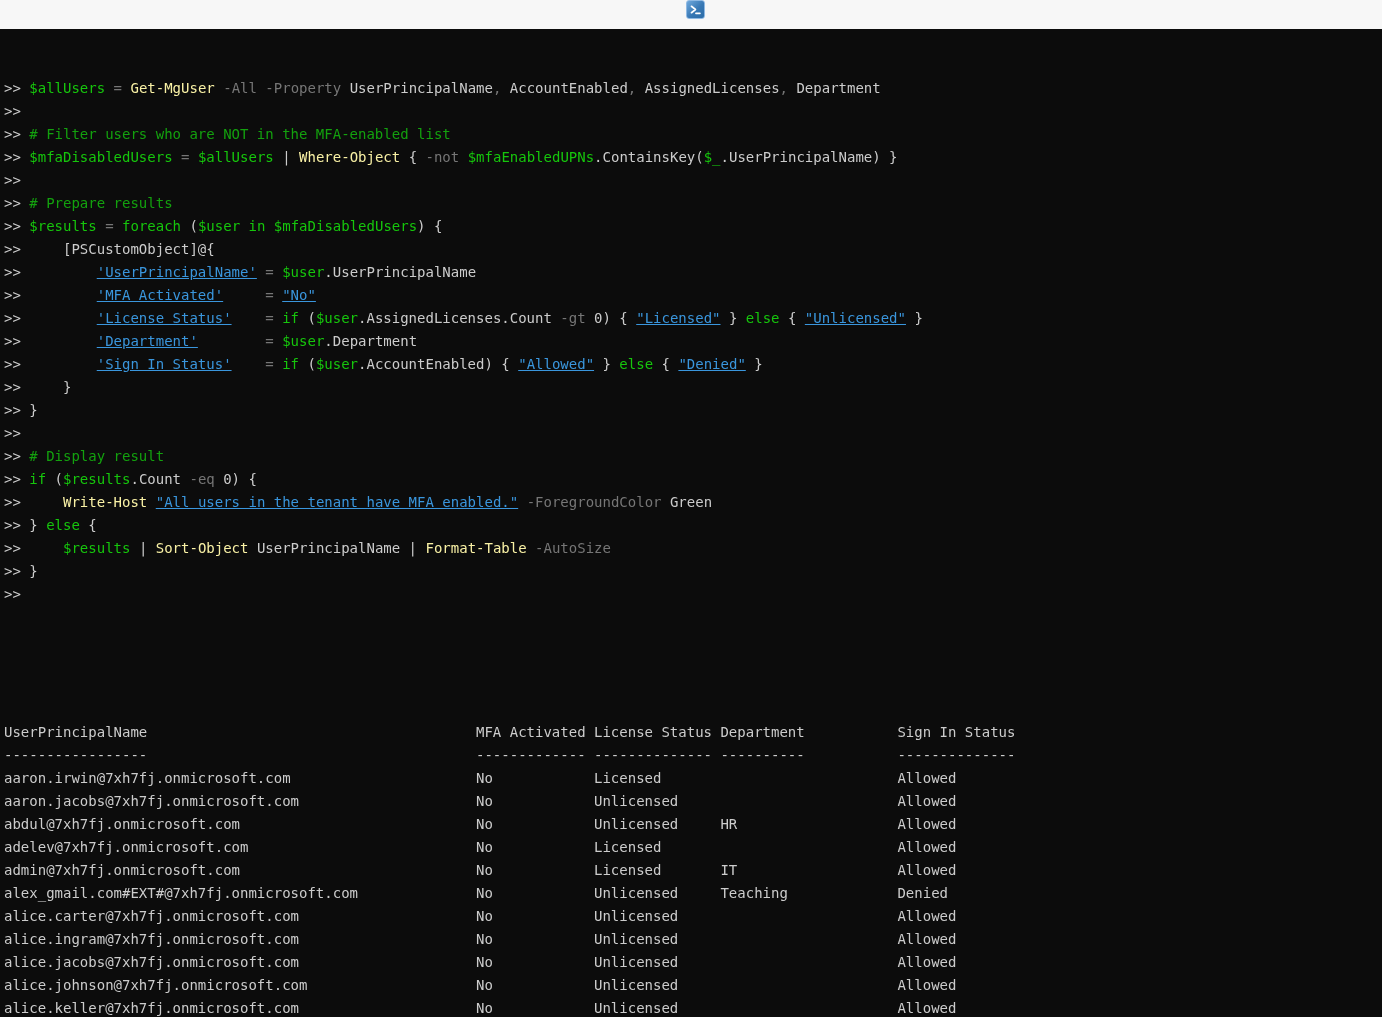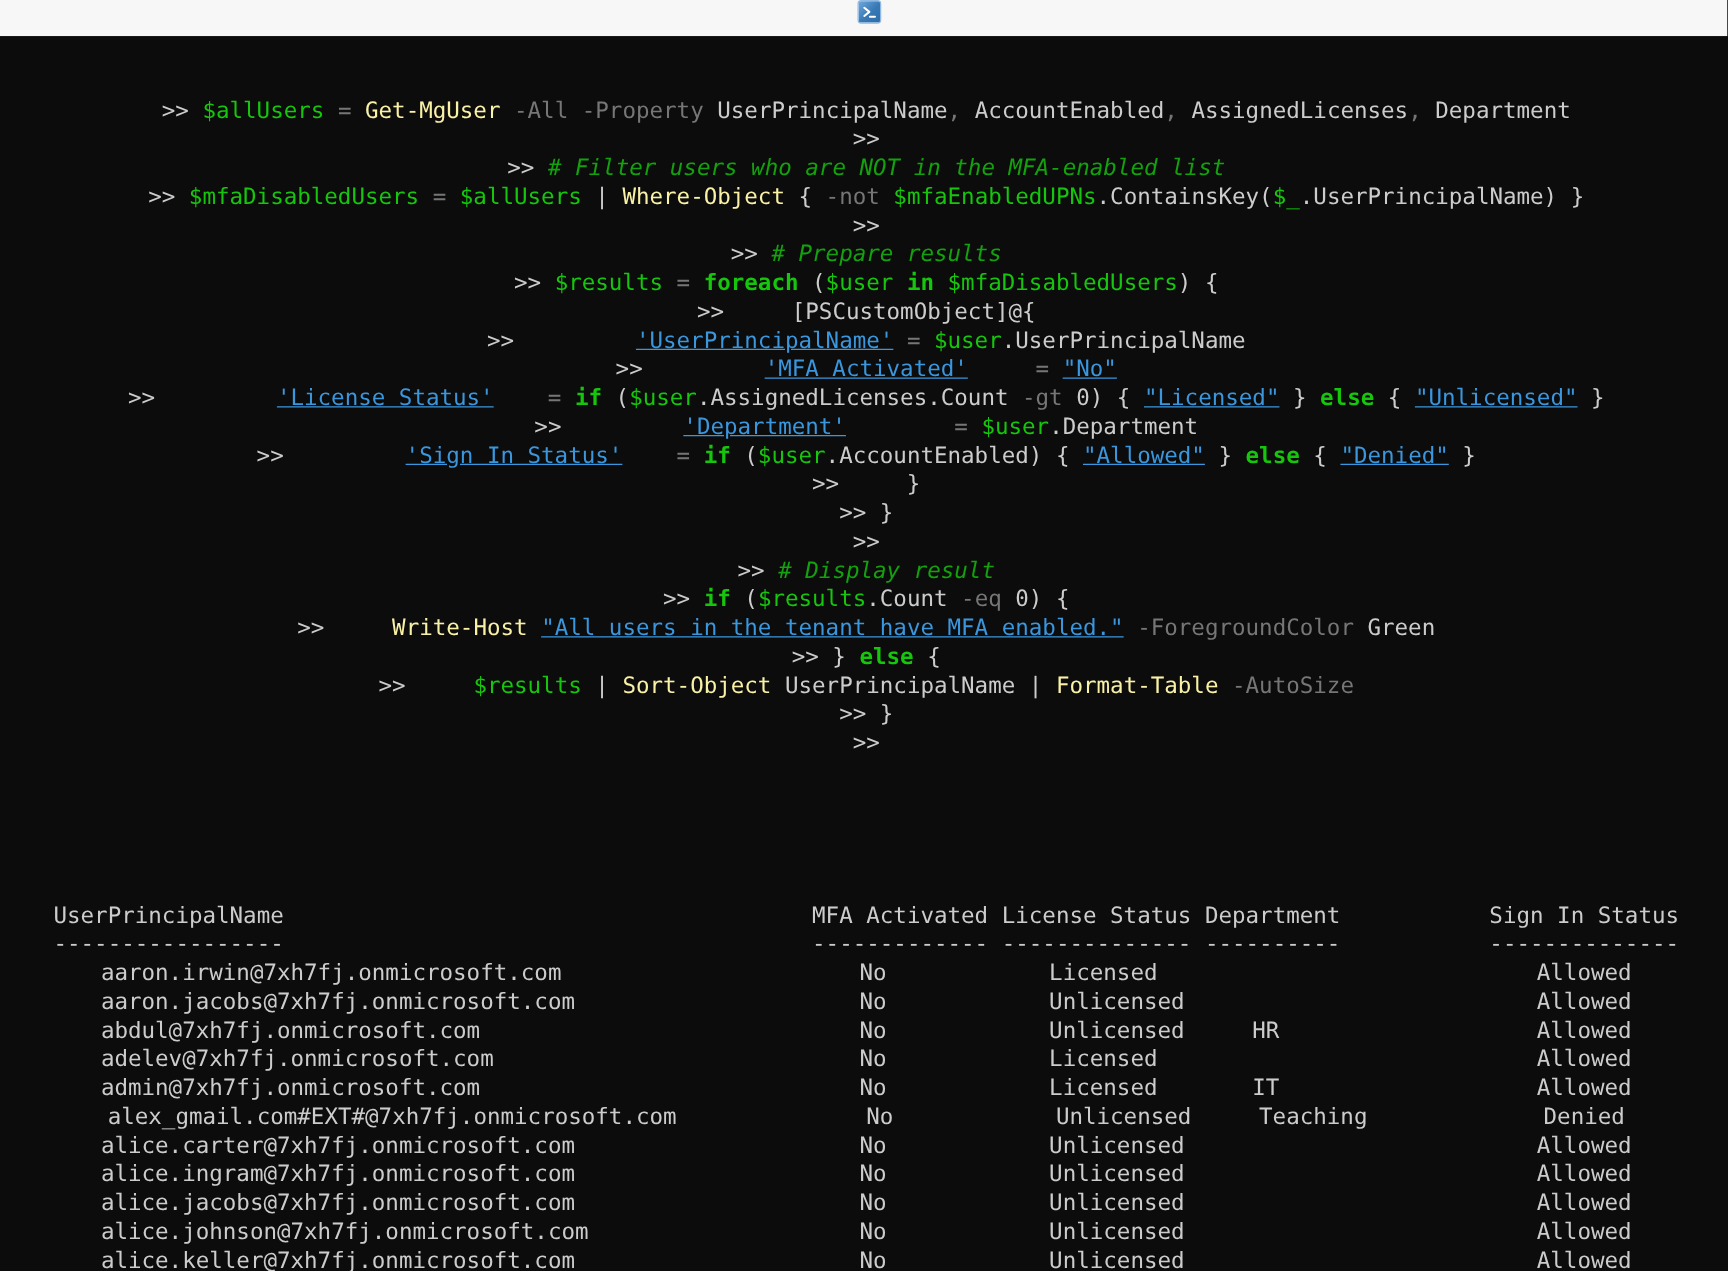--- a/index.html
+++ b/index.html
@@ -29,32 +29,31 @@
     display: flex; align-items: center; justify-content: center;
     flex: 0 0 auto;
   }
   .ps-icon svg { display: block; }
   .terminal {
     position: absolute;
     top: 29px; left: 0; right: 0; bottom: 0;
     background: var(--terminal-bg, #0C0C0C);
     padding: 2px 0 0 4px;
     font-family: "DejaVu Sans Mono", "Liberation Mono", monospace;
-    font-size: 18px;
+    font-size: 14px;
     line-height: 23px;
     white-space: pre;
     overflow: hidden;
     color: var(--c-d, #CCCCCC);
-    text-align: center;
   }
   .line { height: 23px; }
   .c-d  { color: var(--c-d, #CCCCCC); }
   .c-v  { color: var(--c-v, #16C60C); }
-  .c-k  { color: var(--c-k, #16C60C); font-weight: bold; }
-  .c-c  { color: var(--c-c, #13A10E); font-style: italic; }
+  .c-k  { color: var(--c-k, #16C60C); }
+  .c-c  { color: var(--c-c, #13A10E); }
   .c-m  { color: var(--c-m, #F9F1A5); }
   .c-o  { color: var(--c-o, #767676); }
   .c-s  { color: var(--c-s, #3A96DD); text-decoration: underline; }
 </style>
 </head>
 <body style="--titlebar-bg: #F7F7F7; --titlebar-text: #1A1A1A; --terminal-bg: #0C0C0C; --c-d: #CCCCCC; --c-v: #16C60C; --c-k: #16C60C; --c-c: #13A10E; --c-m: #F9F1A5; --c-o: #767676; --c-s: #3A96DD;">
 
 <div class="titlebar">
   <span class="ps-icon">
     <svg width="13" height="13" viewBox="0 0 16 16">

